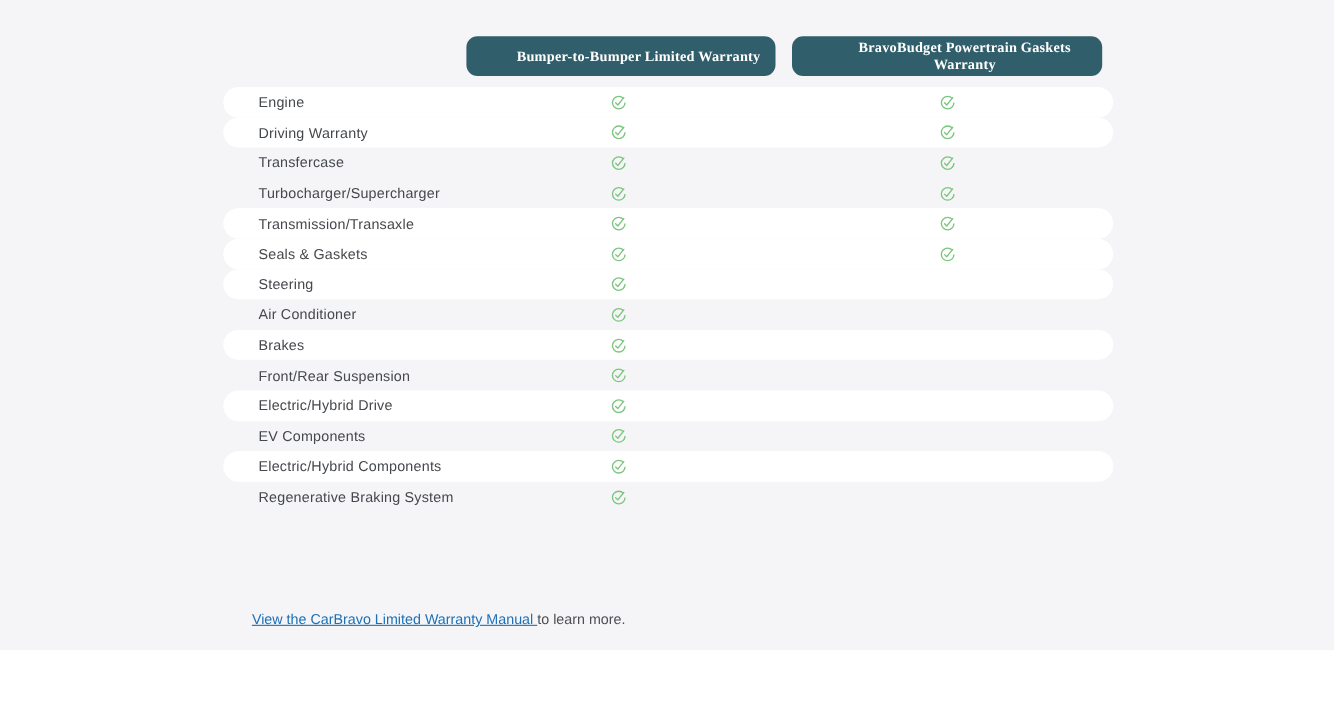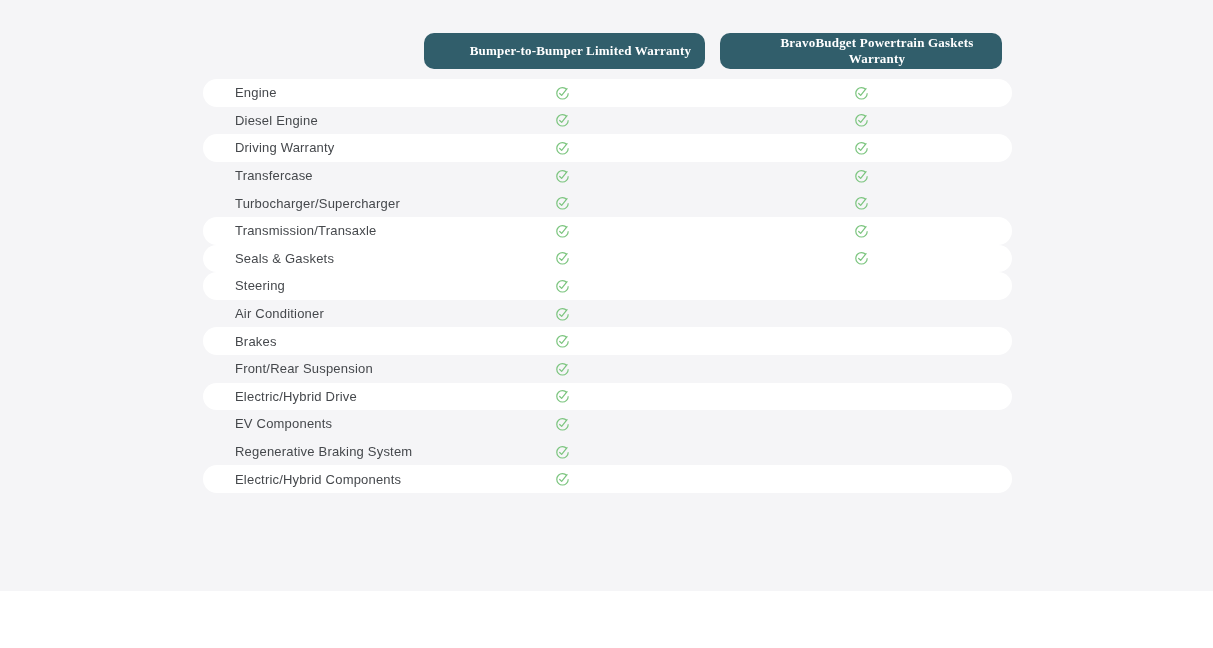--- a/index.html
+++ b/index.html
@@ -110,31 +110,20 @@
         <span class="row-label">Engine</span>
         <span class="check c1"><svg width="15" height="15" viewBox="0 0 16 16" fill="none" aria-hidden="true">
             <circle cx="8" cy="8.3" r="6.1" stroke="var(--green)" stroke-width="1.3" stroke-dasharray="33 5.3"></circle>
             <path d="M5 8.5 L7.1 10.6 L12.9 3.4" stroke="var(--green)" stroke-width="1.3" stroke-linecap="round" stroke-linejoin="round" fill="none"></path>
           </svg></span>
         <span class="check c2"><svg width="15" height="15" viewBox="0 0 16 16" fill="none" aria-hidden="true">
             <circle cx="8" cy="8.3" r="6.1" stroke="var(--green)" stroke-width="1.3" stroke-dasharray="33 5.3"></circle>
             <path d="M5 8.5 L7.1 10.6 L12.9 3.4" stroke="var(--green)" stroke-width="1.3" stroke-linecap="round" stroke-linejoin="round" fill="none"></path>
           </svg></span>
       </div>
-      <div class="row">
-        <span class="row-label">Diesel Engine</span>
-        <span class="check c1"><svg width="15" height="15" viewBox="0 0 16 16" fill="none" aria-hidden="true">
-            <circle cx="8" cy="8.3" r="6.1" stroke="var(--green)" stroke-width="1.3" stroke-dasharray="33 5.3"></circle>
-            <path d="M5 8.5 L7.1 10.6 L12.9 3.4" stroke="var(--green)" stroke-width="1.3" stroke-linecap="round" stroke-linejoin="round" fill="none"></path>
-          </svg></span>
-        <span class="check c2"><svg width="15" height="15" viewBox="0 0 16 16" fill="none" aria-hidden="true">
-            <circle cx="8" cy="8.3" r="6.1" stroke="var(--green)" stroke-width="1.3" stroke-dasharray="33 5.3"></circle>
-            <path d="M5 8.5 L7.1 10.6 L12.9 3.4" stroke="var(--green)" stroke-width="1.3" stroke-linecap="round" stroke-linejoin="round" fill="none"></path>
-          </svg></span>
-      </div>
       <div class="row white">
         <span class="row-label">Driving Warranty</span>
         <span class="check c1"><svg width="15" height="15" viewBox="0 0 16 16" fill="none" aria-hidden="true">
             <circle cx="8" cy="8.3" r="6.1" stroke="var(--green)" stroke-width="1.3" stroke-dasharray="33 5.3"></circle>
             <path d="M5 8.5 L7.1 10.6 L12.9 3.4" stroke="var(--green)" stroke-width="1.3" stroke-linecap="round" stroke-linejoin="round" fill="none"></path>
           </svg></span>
         <span class="check c2"><svg width="15" height="15" viewBox="0 0 16 16" fill="none" aria-hidden="true">
             <circle cx="8" cy="8.3" r="6.1" stroke="var(--green)" stroke-width="1.3" stroke-dasharray="33 5.3"></circle>
             <path d="M5 8.5 L7.1 10.6 L12.9 3.4" stroke="var(--green)" stroke-width="1.3" stroke-linecap="round" stroke-linejoin="round" fill="none"></path>
           </svg></span>
@@ -218,29 +207,30 @@
             <path d="M5 8.5 L7.1 10.6 L12.9 3.4" stroke="var(--green)" stroke-width="1.3" stroke-linecap="round" stroke-linejoin="round" fill="none"></path>
           </svg></span>
       </div>
       <div class="row">
         <span class="row-label">EV Components</span>
         <span class="check c1"><svg width="15" height="15" viewBox="0 0 16 16" fill="none" aria-hidden="true">
             <circle cx="8" cy="8.3" r="6.1" stroke="var(--green)" stroke-width="1.3" stroke-dasharray="33 5.3"></circle>
             <path d="M5 8.5 L7.1 10.6 L12.9 3.4" stroke="var(--green)" stroke-width="1.3" stroke-linecap="round" stroke-linejoin="round" fill="none"></path>
           </svg></span>
       </div>
+      <div class="row white">
+        <span class="row-label">Electric/Hybrid Components</span>
+        <span class="check c1"><svg width="15" height="15" viewBox="0 0 16 16" fill="none" aria-hidden="true">
+            <circle cx="8" cy="8.3" r="6.1" stroke="var(--green)" stroke-width="1.3" stroke-dasharray="33 5.3"></circle>
+            <path d="M5 8.5 L7.1 10.6 L12.9 3.4" stroke="var(--green)" stroke-width="1.3" stroke-linecap="round" stroke-linejoin="round" fill="none"></path>
+          </svg></span>
+      </div>
       <div class="row">
         <span class="row-label">Regenerative Braking System</span>
         <span class="check c1"><svg width="15" height="15" viewBox="0 0 16 16" fill="none" aria-hidden="true">
             <circle cx="8" cy="8.3" r="6.1" stroke="var(--green)" stroke-width="1.3" stroke-dasharray="33 5.3"></circle>
             <path d="M5 8.5 L7.1 10.6 L12.9 3.4" stroke="var(--green)" stroke-width="1.3" stroke-linecap="round" stroke-linejoin="round" fill="none"></path>
           </svg></span>
       </div>
-      <div class="row white">
-        <span class="row-label">Electric/Hybrid Components</span>
-        <span class="check c1"><svg width="15" height="15" viewBox="0 0 16 16" fill="none" aria-hidden="true">
-            <circle cx="8" cy="8.3" r="6.1" stroke="var(--green)" stroke-width="1.3" stroke-dasharray="33 5.3"></circle>
-            <path d="M5 8.5 L7.1 10.6 L12.9 3.4" stroke="var(--green)" stroke-width="1.3" stroke-linecap="round" stroke-linejoin="round" fill="none"></path>
-          </svg></span>
-      </div>
     </div>
 
+  <div class="footer-note"><a>View the CarBravo Limited Warranty Manual </a><span>to learn more.</span></div>
 </div>
 
 </body></html>

